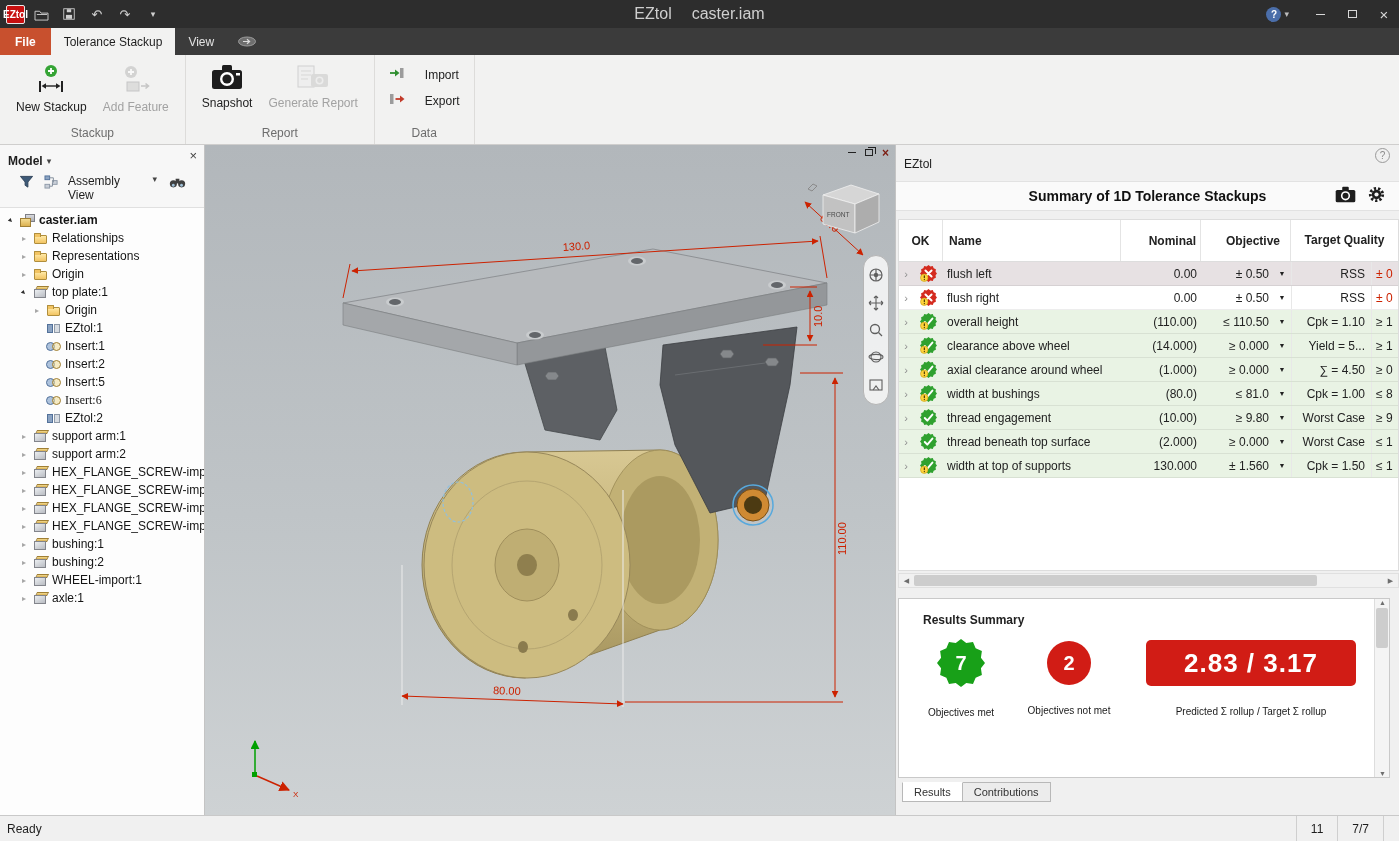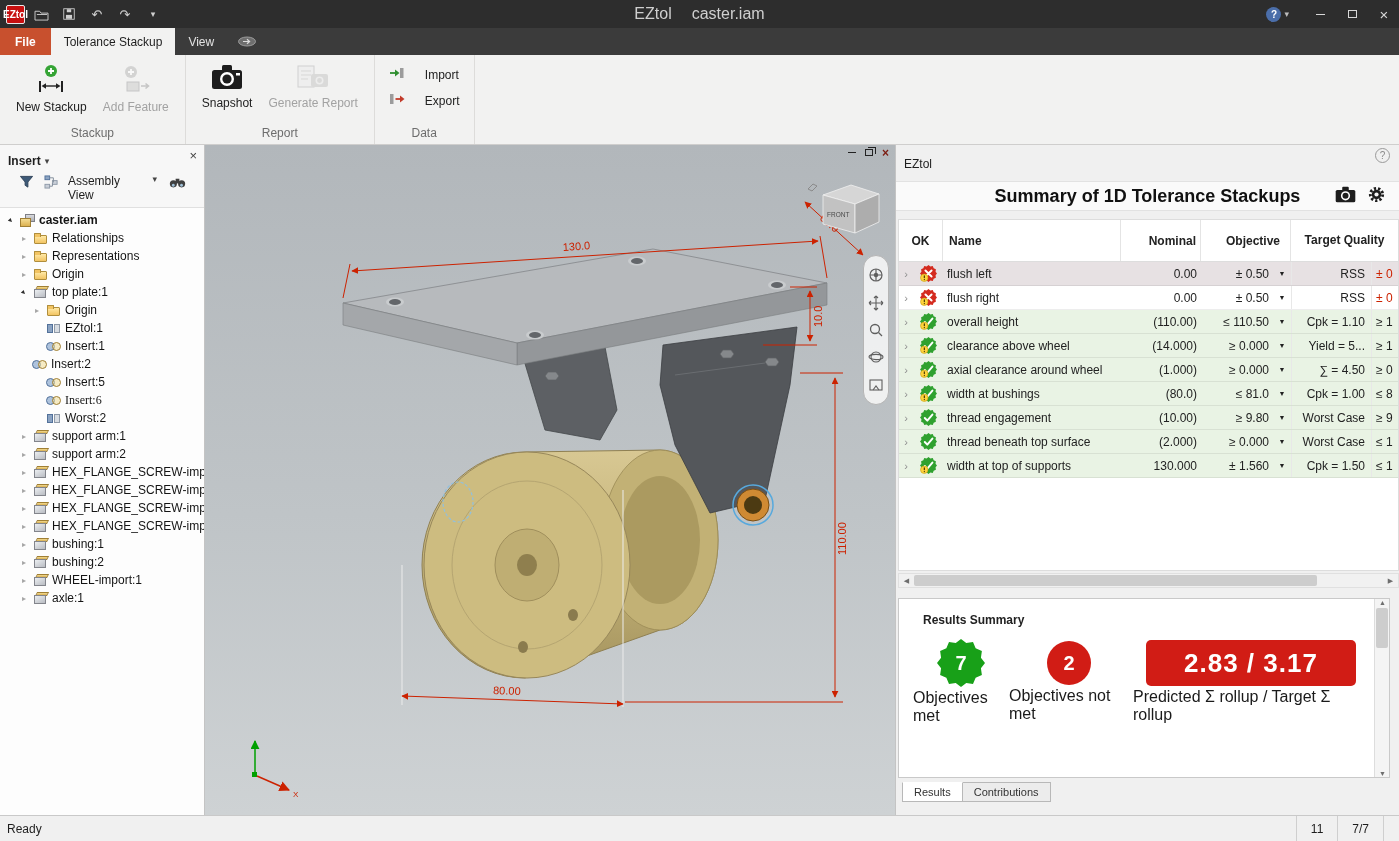--- a/index.html
+++ b/index.html
@@ -83,21 +83,21 @@
   .vpc .restbox::before{content:"";position:absolute;left:2px;top:-3px;width:7px;height:6px;border:1px solid #222;border-left:none;border-bottom:none}
   .vpc.close{color:#7c1d12;font-weight:bold;font-size:12px}
   .navbar{position:absolute;right:6px;top:110px;width:26px;height:150px;background:rgba(250,250,250,.82);border:1px solid #b5b5b5;border-radius:13px;display:flex;flex-direction:column;align-items:center;justify-content:space-evenly}
   .navbar span{display:inline-flex}
 
   
   .eztol{width:504px;background:#f0f0f0;border-left:1px solid #c4c4c4;display:flex;flex-direction:column;position:relative}
   .ez-help{position:absolute;top:3px;right:9px;width:15px;height:15px;border-radius:50%;border:1px solid #9a9a9a;color:#8a8a8a;font-size:10px;display:flex;align-items:center;justify-content:center}
   .ez-name{margin:12px 0 10px 8px;font-size:12px;color:#1e1e1e}
   .ez-summary-head{height:30px;background:#fafafa;border-top:1px solid #e2e2e2;border-bottom:1px solid #e2e2e2;position:relative;display:flex;align-items:center}
-  .ez-summary-title{position:absolute;left:0;right:0;text-align:center;font-weight:bold;font-size:18px;color:#111}
+  .ez-summary-title{position:absolute;left:0;right:0;text-align:center;font-weight:bold;font-size:14px;color:#111}
   .ez-hicons{margin-left:auto;display:flex;align-items:center;gap:11px;padding-right:13px;z-index:1}
   .ez-table{margin:8px 0 0 2px;background:#fff;border:1px solid #ddd;height:352px;display:flex;flex-direction:column;overflow:hidden}
   .thead{display:grid;grid-template-columns:14px 30px 178px 80px 72px 18px 80px 1fr;height:42px;align-items:center;font-weight:bold;font-size:12px;border-bottom:1px solid #ddd;background:#fff}
   .th{height:100%;display:flex;align-items:center}
   .th-ok{grid-column:1/3;justify-content:center;border-right:1px solid #e4e4e4}
   .th-name{grid-column:3;padding-left:6px;border-right:1px solid #e4e4e4}
   .th-nom{grid-column:4;justify-content:flex-end;padding-right:4px;border-right:1px solid #e4e4e4}
   .th-obj{grid-column:5/7;justify-content:flex-end;padding-right:10px;border-right:1px solid #e4e4e4}
   .th-tq{grid-column:7/9;justify-content:center;text-align:center;line-height:1.15}
   .tbody{flex:1;overflow:hidden}
@@ -121,21 +121,21 @@
   .results-box{margin:10px 9px 0 2px;background:#fff;border:1px solid #c9c9c9;height:180px;position:relative;overflow:hidden}
   .rs-head{font-weight:bold;font-size:12px;padding:14px 0 0 24px}
   .badges{display:flex;align-items:center;margin:12px 0 0 14px}
   .badge-col{display:flex;flex-direction:column;align-items:center;width:96px}
   .badge-col.nm{width:120px}
   .badge-col.wide{width:236px;margin-left:4px}
   .badge-seal{position:relative;width:48px;height:48px}
   .badge-num{position:absolute;inset:0;display:flex;align-items:center;justify-content:center;color:#fff;font-size:20px;font-weight:bold}
   .badge-circle{position:relative;width:44px;height:44px;border-radius:50%;background:#d11c15}
   .rollup-box{width:210px;height:46px;border-radius:5px;background:#d11c15;display:flex;align-items:center;justify-content:center;color:#fff;font-size:26px;font-weight:bold;letter-spacing:1px}
-  .badge-label{margin-top:2px;font-size:16px;color:#1a1a1a;text-align:left}
+  .badge-label{margin-top:20px;font-size:10px;color:#1a1a1a;text-align:right}
   .vscroll{position:absolute;top:0;right:0;bottom:0;width:15px;background:#f4f4f4;border-left:1px solid #ddd;display:flex;flex-direction:column}
   .vtrack{flex:1;position:relative}
   .vthumb{position:absolute;left:1px;right:1px;top:2px;height:40px;background:#cdcdcd;border-radius:2px}
   .ez-tabs{display:flex;margin:4px 0 0 6px;border-top:0}
   .ez-tab{font-size:11px;padding:3px 11px;border:1px solid #b8b8b8;background:#ececec;color:#333;margin-right:-1px}
   .ez-tab.active{background:#fff;border-top-color:#fff;position:relative}
 
   
   .statusbar{height:26px;background:#f0f0f0;border-top:1px solid #c9c9c9;display:flex;align-items:stretch;font-size:12px;color:#1e1e1e}
   .sb-left{display:flex;align-items:center;padding-left:7px}
@@ -269,21 +269,21 @@
       </div>
       <div class="rgroup-label">Data</div>
     </div>
     <div class="rgroup" style="flex:1;border-right:none"></div>
   </div>
 
   <div class="main">
 
     <div class="browser">
       <div class="browser-head">
-        <span class="bh-title">Insert</span>
+        <span class="bh-title">Model</span>
         <span class="bh-caret">▾</span>
         <span class="bh-close">×</span>
       </div>
       <div class="browser-tools">
         <span class="tool-icon">
             <svg width="15" height="14" viewBox="0 0 16 15">
               <path d="M1.5 1.5h13l-5 6v5.5l-3-2V7.5z" fill="#3e5a78" stroke="#2e4258"></path>
             </svg>
           </span>
         <span class="tool-icon">
@@ -340,39 +340,39 @@
           <div class="tree-row" style="padding-left: 31px;">
             <span class="tarrow"></span>
             <span class="ticon ticon-mate"></span>
             <span class="tlabel">EZtol:1</span>
           </div>
           <div class="tree-row" style="padding-left: 31px;">
             <span class="tarrow"></span>
             <span class="ticon ticon-insert"></span>
             <span class="tlabel">Insert:1</span>
           </div>
-          <div class="tree-row" style="padding-left: 17px;">
+          <div class="tree-row" style="padding-left: 31px;">
             <span class="tarrow"></span>
             <span class="ticon ticon-insert"></span>
             <span class="tlabel">Insert:2</span>
           </div>
           <div class="tree-row" style="padding-left: 31px;">
             <span class="tarrow"></span>
             <span class="ticon ticon-insert"></span>
             <span class="tlabel">Insert:5</span>
           </div>
           <div class="tree-row" style="padding-left: 31px; font-family: Liberation Serif, serif;">
             <span class="tarrow"></span>
             <span class="ticon ticon-insert"></span>
             <span class="tlabel">Insert:6</span>
           </div>
           <div class="tree-row" style="padding-left: 31px;">
             <span class="tarrow"></span>
             <span class="ticon ticon-mate"></span>
-            <span class="tlabel">Worst:2</span>
+            <span class="tlabel">EZtol:2</span>
           </div>
           <div class="tree-row" style="padding-left: 18px;">
             <span class="tarrow">▸</span>
             <span class="ticon ticon-part"></span>
             <span class="tlabel">support arm:1</span>
           </div>
           <div class="tree-row" style="padding-left: 18px;">
             <span class="tarrow">▸</span>
             <span class="ticon ticon-part"></span>
             <span class="tlabel">support arm:2</span>

